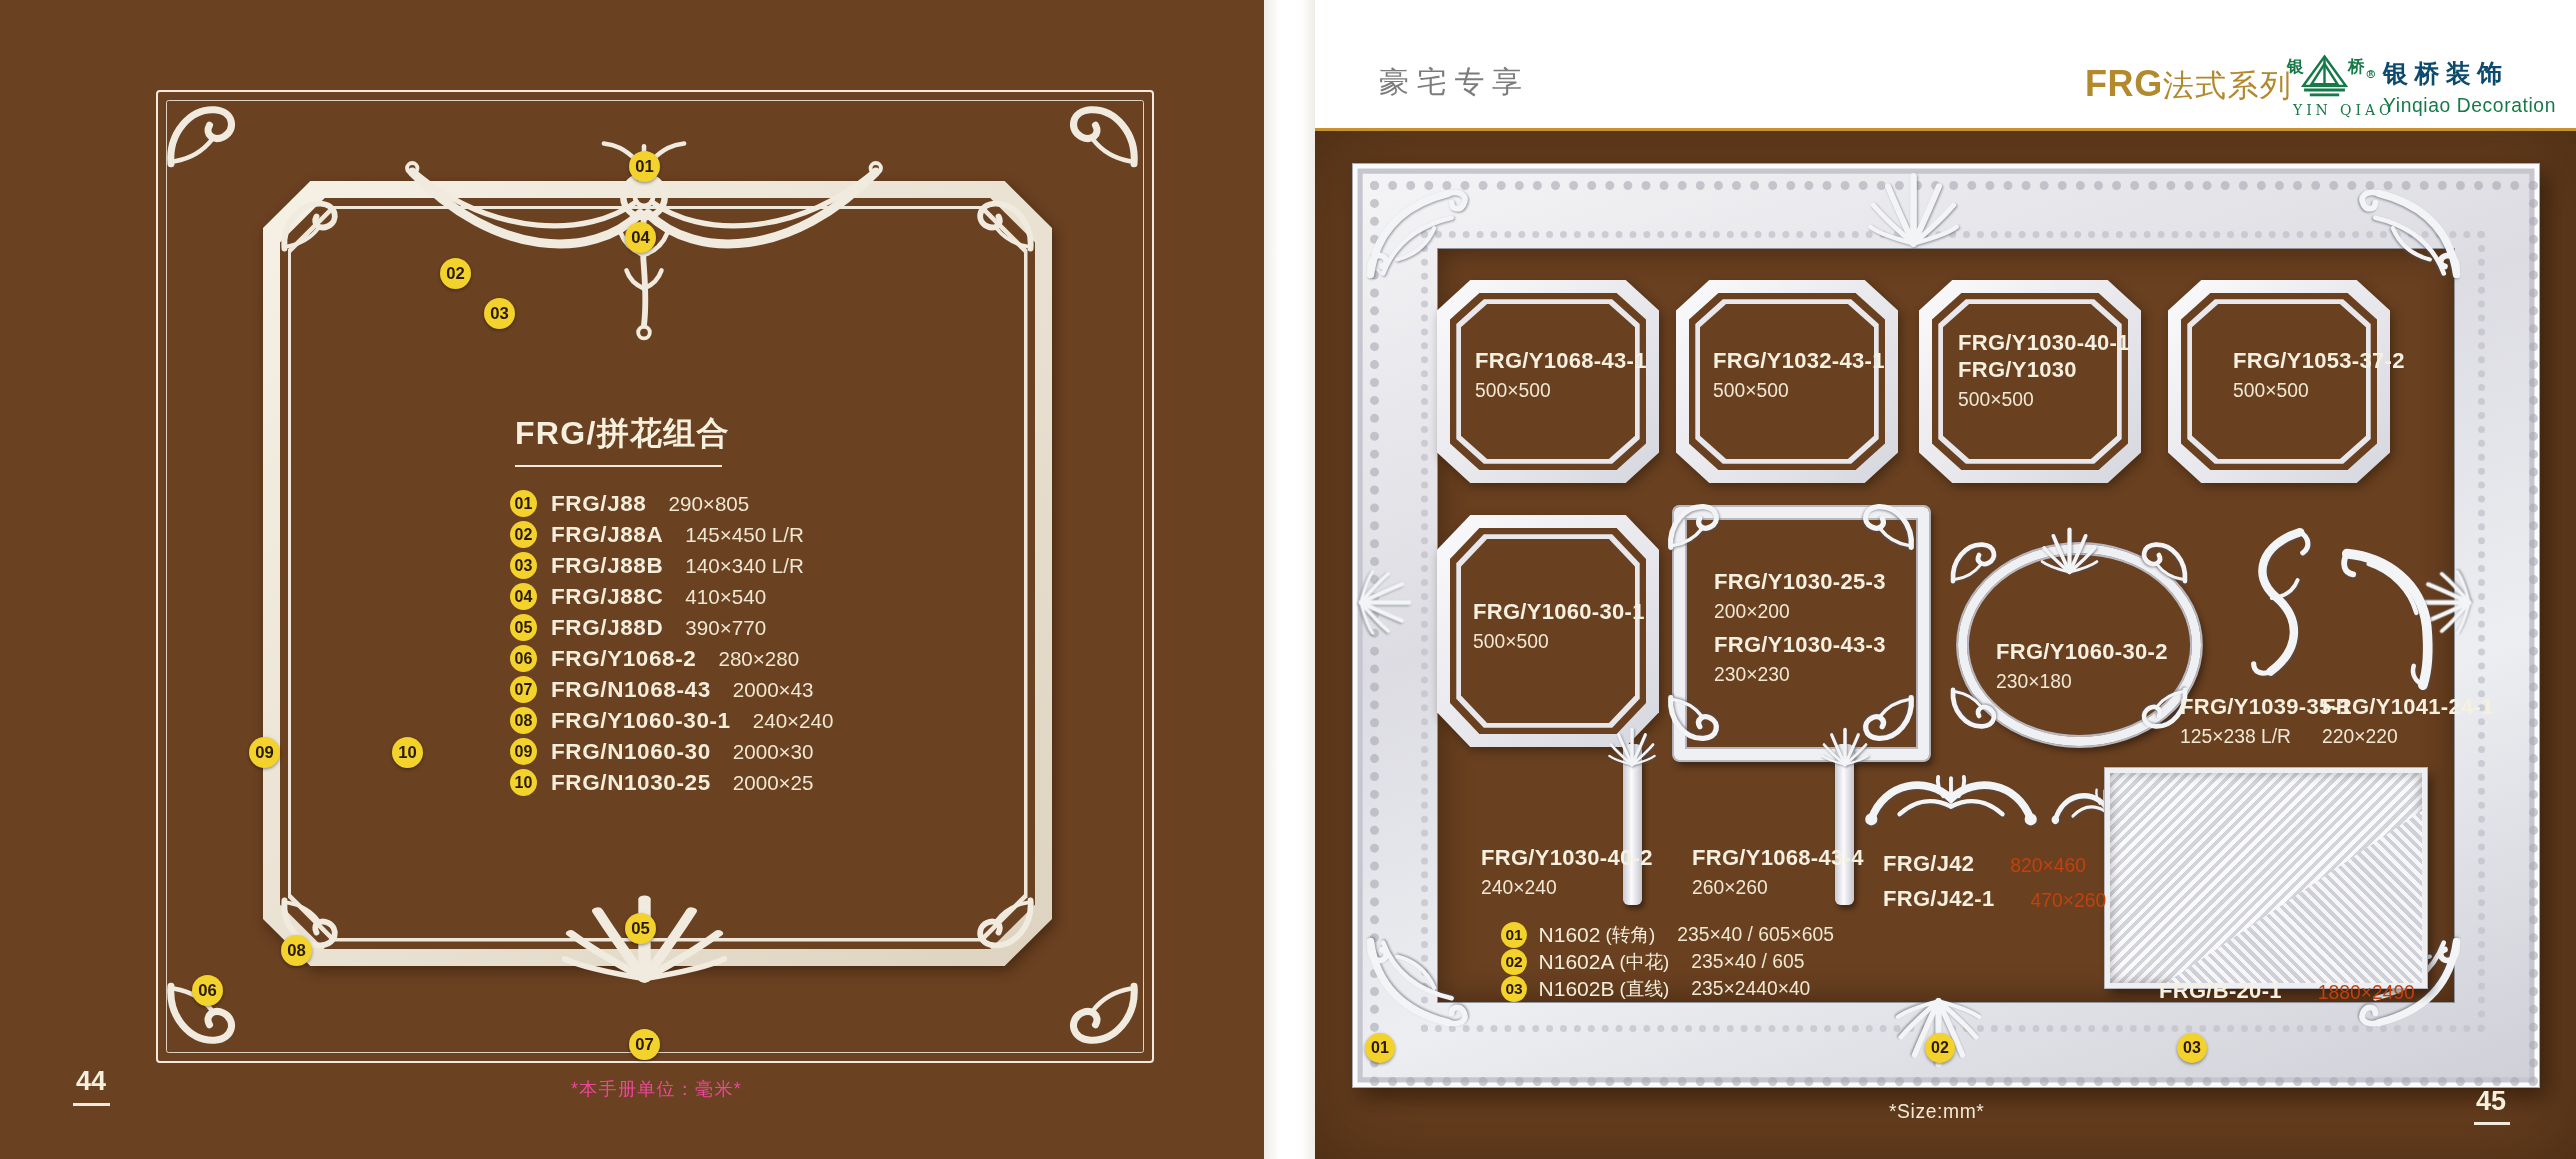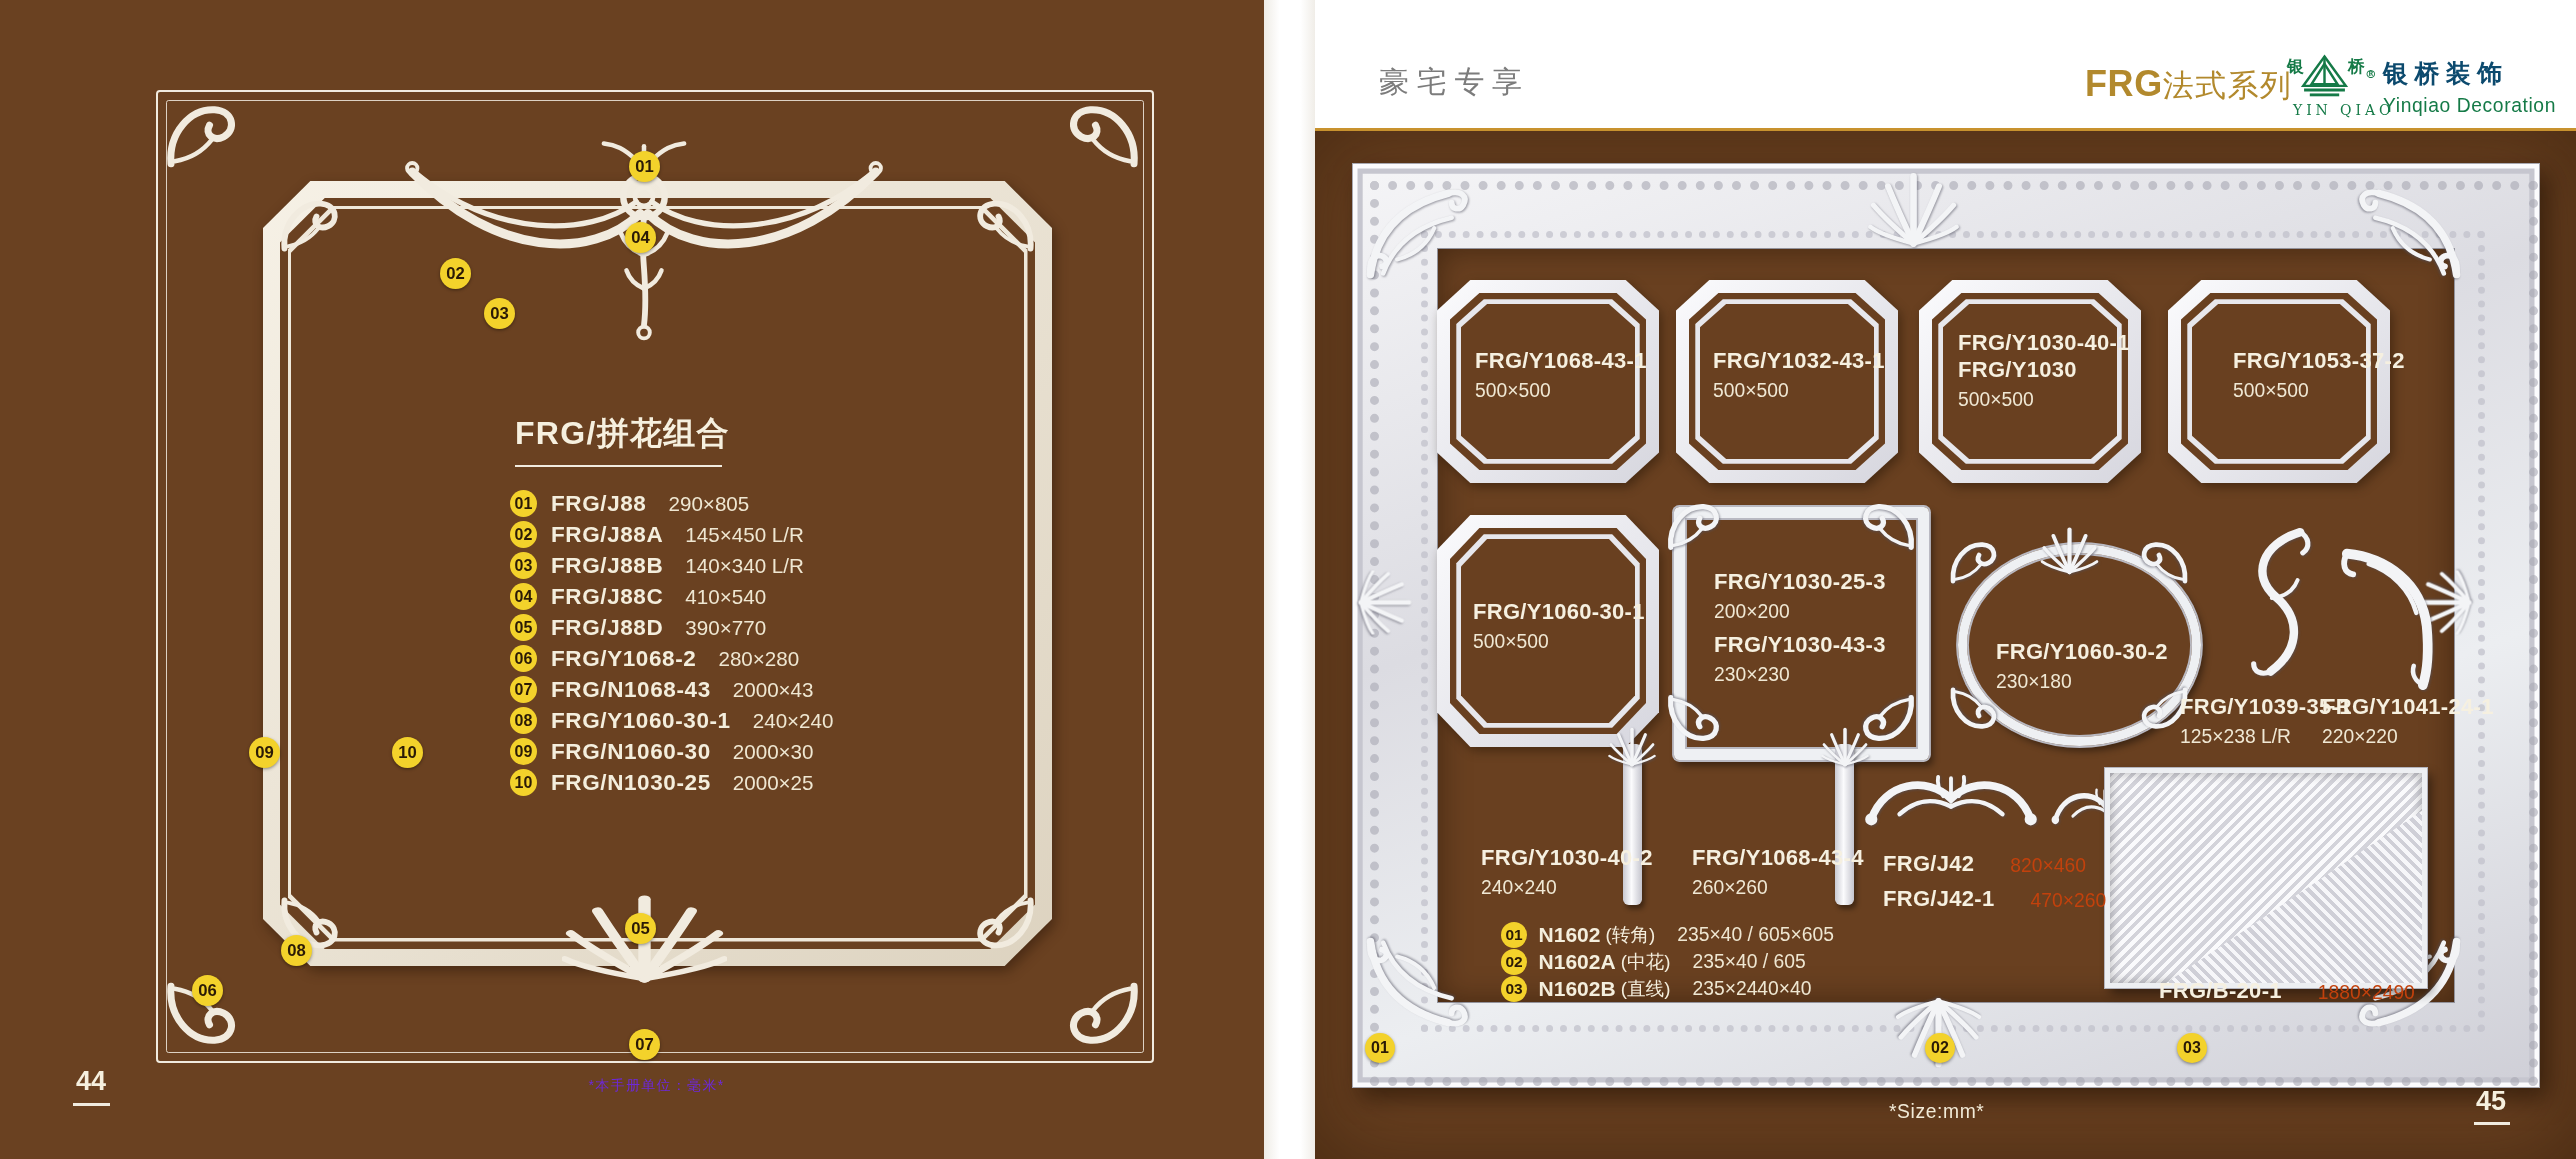--- a/index.html
+++ b/index.html
@@ -35,21 +35,21 @@
   .ltitle{position:absolute;left:515px;top:412px;color:#f6f0df;font-size:32px;letter-spacing:1.3px}
   .ltitle .tB{font-weight:bold}
   .ltitleRule{position:absolute;left:515px;top:465px;width:207px;height:1.9px;background:#f1ebdf}
   .llist{position:absolute;left:510px;top:488px;display:grid;grid-auto-rows:31px;align-items:center}
   .lrow{display:flex;align-items:center;color:#f4eedd}
   .lbadge{display:flex;align-items:center;justify-content:center;width:27px;height:27px;
           border-radius:50%;background:#f3d22b;color:#2a1a06;font-weight:bold;font-size:16px;flex:none}
   .lcode{font-size:22.5px;font-weight:bold;letter-spacing:0.6px;margin-left:14px;white-space:nowrap}
   .lsize{font-size:20.6px;margin-left:22px;color:#efe7d2;white-space:nowrap}
   .lnote{position:absolute;left:489px;top:1077px;width:335px;text-align:center;
-         color:#6d28d9;font-size:14px;letter-spacing:1.3px}
+         color:#ec4899;font-size:18px;letter-spacing:1.3px}
   .pgnum{position:absolute;color:#f6f0df;font-size:27px;font-weight:bold}
   .pgrule{position:absolute;height:2.6px;background:#f1ebdf}
 
   
   .badge{position:absolute;display:flex;align-items:center;justify-content:center;
          background:#f3d22b;color:#2a1a06;font-weight:bold;border-radius:50%;
          box-shadow:0 1.3px 3.2px rgba(0,0,0,.4)}
   .b48{width:31px;height:31px;font-size:16.7px}
   .b46{width:30px;height:30px;font-size:16px}
 
@@ -106,21 +106,21 @@
   .plabel .c{display:block;font-size:22px;font-weight:bold;letter-spacing:0.3px}
   .plabel .s{display:block;font-size:19.3px;margin-top:3.9px;color:#f0e8d4}
   .prow{position:absolute;display:flex;align-items:flex-end;color:#f6f0e0;white-space:nowrap}
   .prow .c{font-size:22px;font-weight:bold;letter-spacing:0.3px}
   .prow .s{font-size:19.3px;margin-left:36px;color:#c2410c}
 
   .nlist{position:absolute;left:1501px;top:921px;display:grid;grid-auto-rows:27px;align-items:center}
   .nrow{display:flex;align-items:center;color:#f4eedd;white-space:nowrap}
   .nbadge{display:flex;align-items:center;justify-content:center;width:26px;height:26px;flex:none;
           border-radius:50%;background:#f3d22b;color:#2a1a06;font-weight:bold;font-size:15.5px}
-  .ncode{font-size:21px;font-weight:bold;margin-left:11.6px}
+  .ncode{font-size:21px;font-weight:normal;margin-left:11.6px}
   .nparen{font-size:18.7px;margin-left:5px}
   .nsize{font-size:19.3px;margin-left:22px;color:#efe7d2}
 
   .rnote{position:absolute;left:1889px;top:1101px;color:#f2ebd8;font-size:19.3px;letter-spacing:0.6px}
 </style>
 </head>
 <body>
 
 <svg width="0" height="0" style="position:absolute">
   <defs>

